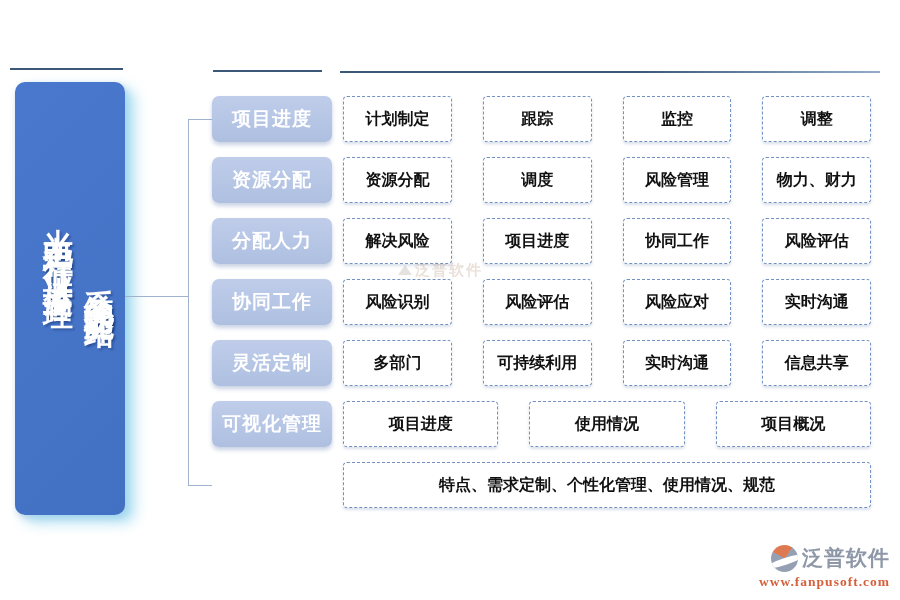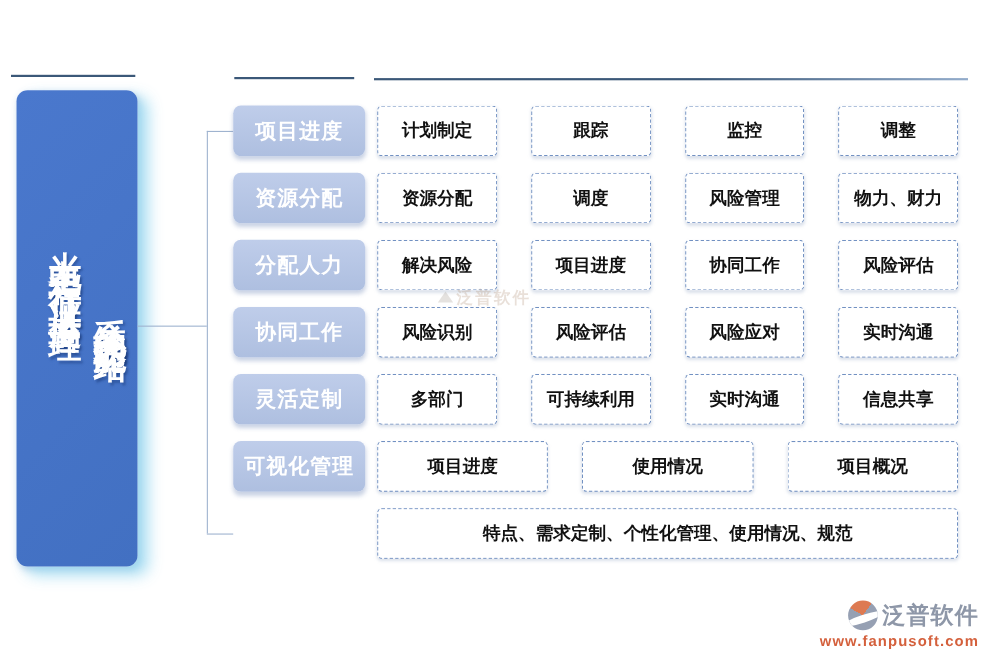--- a/index.html
+++ b/index.html
@@ -55,21 +55,21 @@
 
   
   .footer { position:absolute; right:10px; bottom:10px; width:180px; text-align:right; }
   .brand-row { display:flex; align-items:center; justify-content:flex-end; gap:4px; }
   .brand-icon { width:27px; height:27px; border-radius:50%;
                 background:conic-gradient(from -60deg, #dd7a52 0deg 95deg, #96a0b3 95deg 360deg);
                 position:relative; overflow:hidden; }
   .brand-icon::after { content:""; position:absolute; left:-6px; top:13px; width:40px; height:7px;
                 background:#ffffff; transform:rotate(-18deg); border-radius:50%; }
   .brand-name { color:#8e97a8; font-size:21px; font-weight:bold; letter-spacing:1px; }
-  .brand-url  { color:#d4603c; font-size:13.5px; font-weight:bold; letter-spacing:1px; margin-top:2px; }
+  .brand-url  { color:#d4603c; font-size:13.5px; font-weight:bold; letter-spacing:1px; margin-top:2px;font-family:Liberation Serif, serif; }
 </style>
 </head>
 <body>
 
 <div class="canvas">
 
   <div class="rule rule-banner"></div>
   <div class="rule rule-labels"></div>
   <div class="rule rule-content"></div>
 

